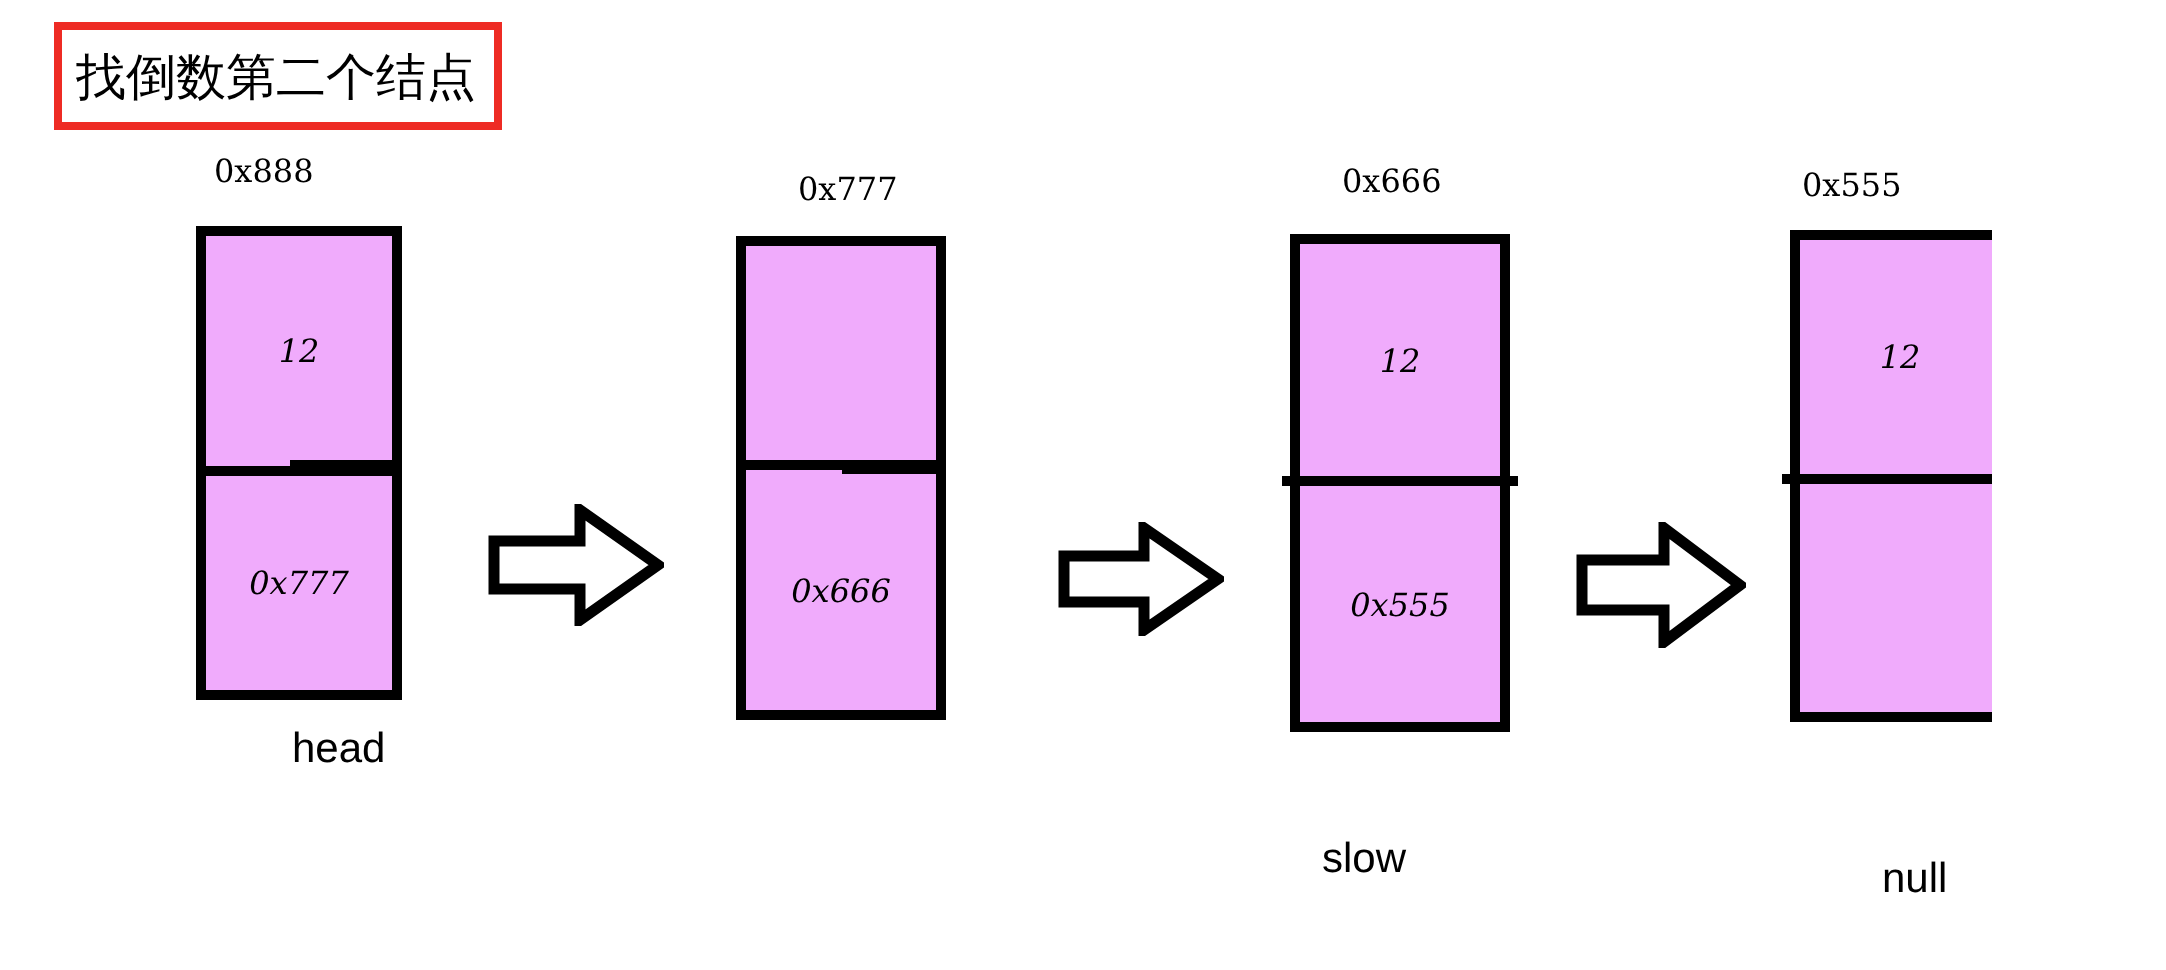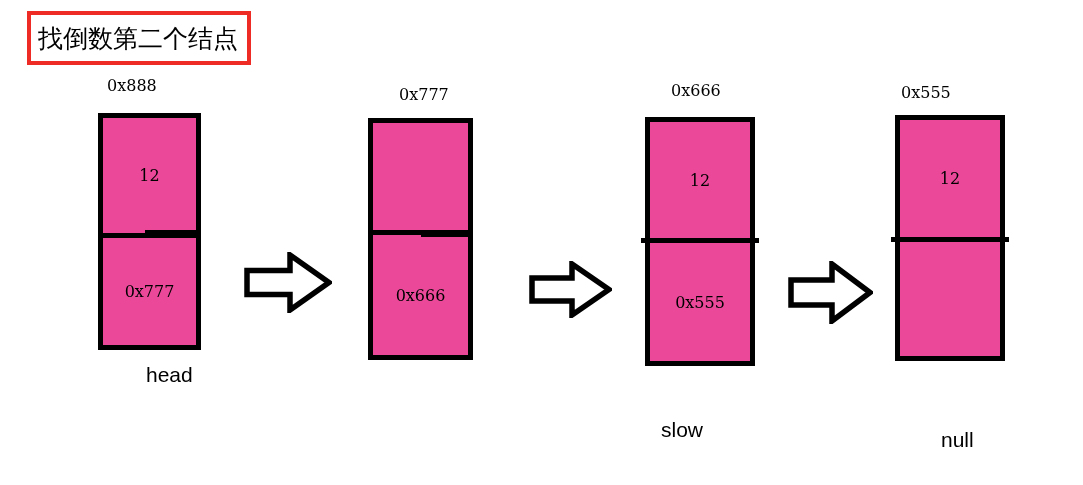--- a/index.html
+++ b/index.html
@@ -4,21 +4,21 @@
 <style>
   :root{
     --ink:#000000;
     --title-border:#ee2b24;
     --watermark-gray:#9d9d9d;
     --background:#ffffff;
   }
   html,body{margin:0;padding:0;background:#fff;}
   .stage{
     position:relative;
-    width:1083px;height:485px;
+    width:996px;height:485px;
     background:var(--background);
     font-family:"Liberation Sans","DejaVu Sans",sans-serif;
     color:var(--ink);
     overflow:hidden;
   }
   .title-box{
     position:absolute;left:27px;top:11px;width:224px;height:54px;
     box-sizing:border-box;border:4px solid var(--title-border);
     display:flex;align-items:center;padding-left:7px;
     background:#fff;
@@ -27,21 +27,21 @@
     font-family:"DejaVu Serif","Liberation Serif",serif;
     font-size:25px;line-height:1;white-space:nowrap;letter-spacing:0px;
   }
   .addr-label,.value-text{
     font-family:"DejaVu Serif","Liberation Serif",serif;
     font-size:16px;color:var(--ink);
   }
   .addr-label{position:absolute;white-space:nowrap;line-height:1;}
   .node-box{
     position:absolute;box-sizing:border-box;
-    border:5px solid var(--ink);background:#ec4899;
+    border:5px solid var(--ink);background:#f0abfc;font-style:italic;
   }
   .cell{
     position:absolute;left:0;right:0;
     display:flex;align-items:center;justify-content:center;
   }
   .divider{
     position:absolute;height:5px;background:var(--ink);
   }
   .pointer-label{
     position:absolute;white-space:nowrap;line-height:1;

